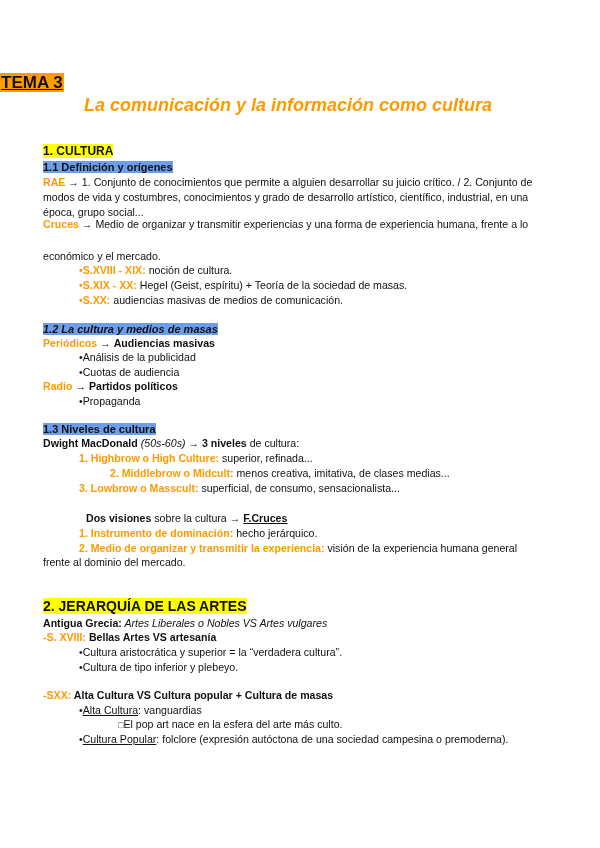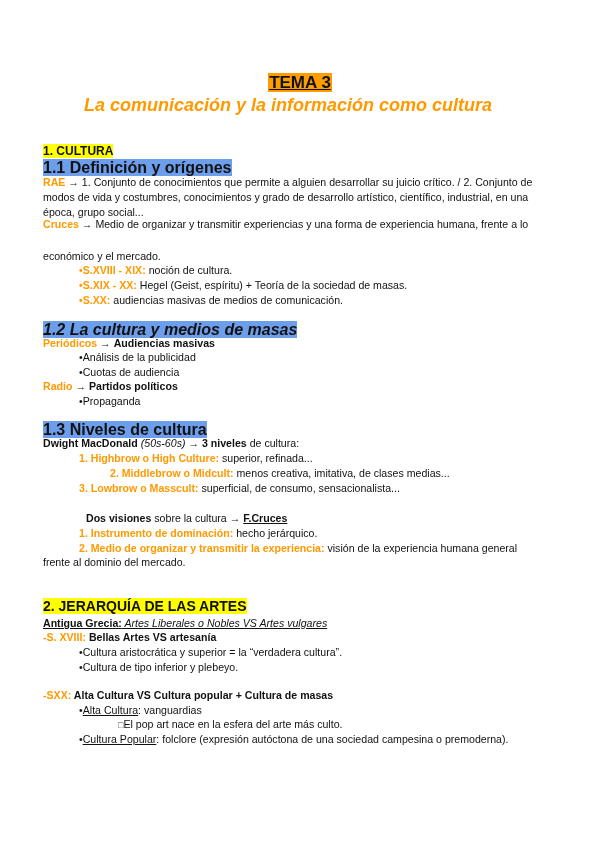--- a/index.html
+++ b/index.html
@@ -2,26 +2,26 @@
 <html><head>
 <meta charset="utf-8">
 <style>
   html, body { margin:0; padding:0; background:#ffffff; }
   body { width:600px; height:848px; position:relative; overflow:hidden;
          font-family:"Liberation Sans", sans-serif; color:#111; font-size:10.6px; }
   .page { position:absolute; left:0; top:0; width:600px; height:848px; }
   .ln { position:absolute; left:43px; white-space:nowrap; line-height:13px; }
   .ind { left:79px; }
   .ind2 { left:118px; }
-  .title-main { position:absolute; top:73px; left:0; width:600px; text-align:center; }
+  .title-main { position:absolute; top:73px; left:0; width:600px; }
   .title-main span { background:#ff9d00; font-weight:bold; font-size:17px; text-decoration:underline; padding:0 1px; line-height:19px; }
   .subtitle { position:absolute; top:95px; left:0; width:576px; text-align:center;
               color:#ff9900; font-weight:bold; font-style:italic; font-size:18px; }
   .h1 { background:#ffff00; font-weight:bold; font-size:12px; }
-  .h2 { background:#6d9eeb; font-weight:bold; font-size:16px; }
+  .h2 { background:#6d9eeb; font-weight:bold; font-size:11px; }
   .h1big { background:#ffff00; font-weight:bold; font-size:14px; }
   .orb { color:#ff9900; font-weight:bold; }
   b { font-weight:bold; }
   i { font-style:italic; }
   u { text-decoration:underline; }
   .sq { font-size:9px; color:#444; }
 </style>
 </head>
 <body>
 
@@ -56,21 +56,21 @@
   <div class="ln ind" style="top:452px;"><span class="orb">1. Highbrow o High Culture:</span><span> superior, refinada...</span></div>
   <div class="ln ind" style="top:467px;margin-left:31px;"><span class="orb">2. Middlebrow o Midcult:</span><span> menos creativa, imitativa, de  clases medias...</span></div>
   <div class="ln ind" style="top:482px;"><span class="orb">3. Lowbrow o Masscult:</span><span> superficial, de consumo, sensacionalista...</span></div>
 
   <div class="ln" style="top:512px;padding-left:43px;"><b>Dos visiones</b><span> sobre la cultura → </span><b><u>F.Cruces</u></b></div>
   <div class="ln ind" style="top:527px;"><span class="orb">1. Instrumento de dominación:</span><span> hecho jerárquico.</span></div>
   <div class="ln ind" style="top:542px;"><span class="orb">2. Medio de organizar y transmitir la experiencia:</span><span> visión de la experiencia humana general</span></div>
   <div class="ln" style="top:556px;">frente al dominio del mercado.</div>
 
   <div class="ln" style="top:600px;"><span class="h1big">2. JERARQUÍA DE LAS ARTES</span></div>
-  <div class="ln" style="top:617px;text-decoration:underline;"><b>Antigua Grecia:</b><i> Artes Liberales o Nobles VS Artes vulgares</i></div>
+  <div class="ln" style="top:617px;"><b>Antigua Grecia:</b><i> Artes Liberales o Nobles VS Artes vulgares</i></div>
   <div class="ln" style="top:631px;"><span class="orb">-S. XVIII:</span><b> Bellas Artes VS artesanía</b></div>
   <div class="ln ind" style="top:646px;">•Cultura aristocrática y superior = la “verdadera cultura”.</div>
   <div class="ln ind" style="top:661px;">•Cultura de tipo inferior y plebeyo.</div>
 
   <div class="ln" style="top:689px;"><span class="orb">-SXX:</span><b> Alta Cultura VS Cultura popular + Cultura de masas</b></div>
   <div class="ln ind" style="top:704px;"><span>•</span><u>Alta Cultura</u><span>: vanguardias</span></div>
   <div class="ln ind2" style="top:718px;"><span class="sq">□</span><span>El pop art nace en la esfera del arte más culto.</span></div>
   <div class="ln ind" style="top:733px;"><span>•</span><u>Cultura Popular</u><span>: folclore (expresión autóctona de una sociedad campesina o premoderna).</span></div>
 
 </div>

